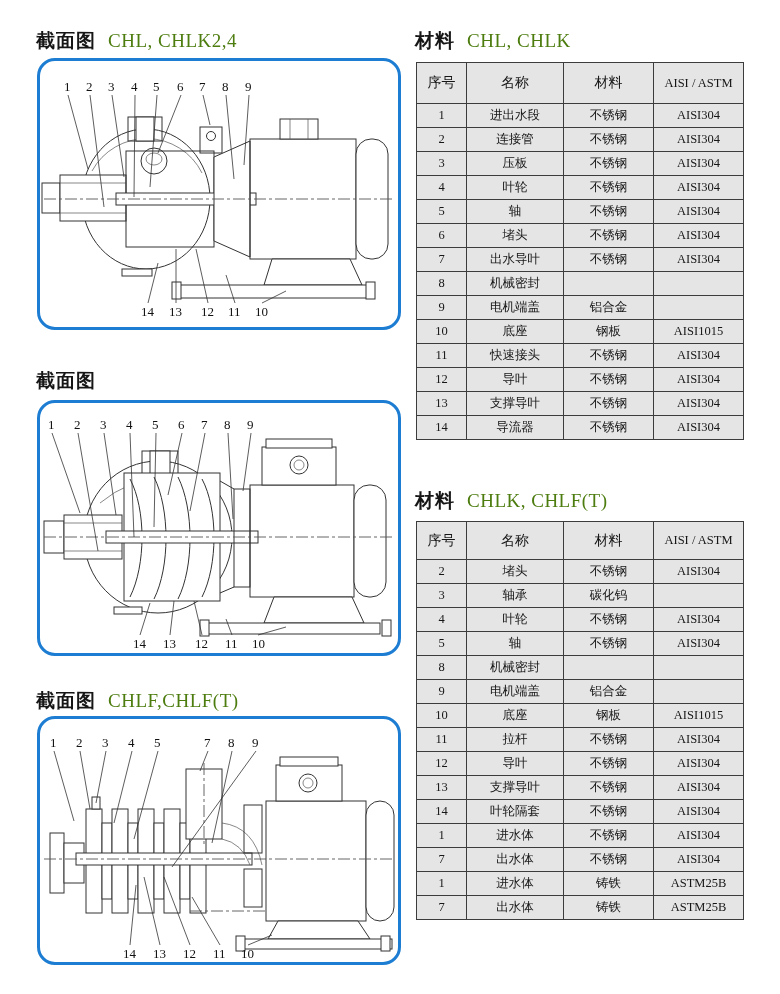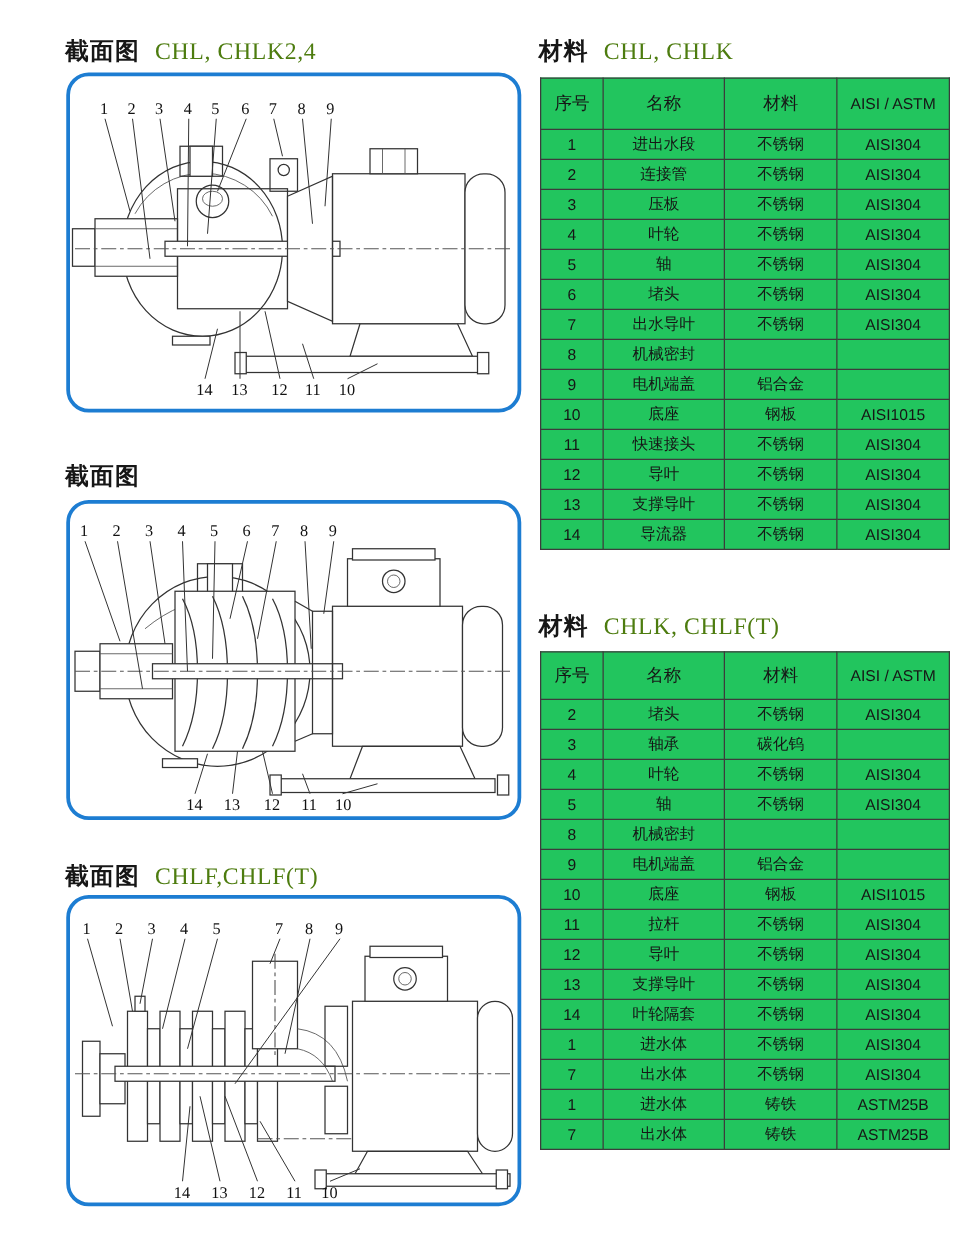--- a/index.html
+++ b/index.html
@@ -1,33 +1,33 @@
 <!DOCTYPE html>
 <html style="--blue: #1d7dd2;"><head>
 <meta charset="utf-8">
 <style>
   html,body{margin:0;padding:0;background:#ffffff;}
   body{width:780px;height:994px;position:relative;overflow:hidden;
        font-family:"Liberation Sans",sans-serif;color:#111;}
-  .abs{position:absolute;margin-left:16px;}
+  .abs{position:absolute;}
   
   .sec-title{display:flex;align-items:baseline;gap:12px;white-space:nowrap;}
   .t-cjk{font-weight:bold;font-size:19px;letter-spacing:1px;color:#161616;}
   .t-model{font-family:"Liberation Serif",serif;font-size:19px;color:#4d7c0f;letter-spacing:0.5px;}
   
   .frame{border:3px solid var(--blue,#1d7dd2);border-radius:18px;background:#fff;box-sizing:border-box;}
   .frame svg{display:block;}
   
-  table{border-collapse:collapse;table-layout:fixed;width:327px;background:#22c55e;}
+  table{border-collapse:collapse;table-layout:fixed;width:327px;background:#e5e5e5;}
   th,td{border:1px solid #3c3c3c;text-align:center;vertical-align:middle;padding:0;
         font-size:12.5px;color:#161616;overflow:hidden;white-space:nowrap;}
   th{height:40px;font-weight:normal;font-size:14px;}
   td{height:23px;}
   .tbl2 th{height:37px;}
-  .c-num,.c-aisi{font-family:Liberation Sans, sans-serif;font-size:12.5px;}
+  .c-num,.c-aisi{font-family:Liberation Serif, serif;font-size:12.5px;}
   .c-span{font-family:"Liberation Serif",serif;font-size:13px;}
   
   .ln{stroke:#333;stroke-width:1;fill:none;}
   .thin{stroke:#555;stroke-width:0.7;fill:none;}
   .leader{stroke:#333;stroke-width:0.8;fill:none;}
   .white{fill:#fff;stroke:#333;stroke-width:1;}
   .num{font-family:"Liberation Serif",serif;font-size:13px;fill:#111;}
   .cline{stroke:#555;stroke-width:0.9;stroke-dasharray:12 3 3 3;fill:none;}
 </style>
 </head>

